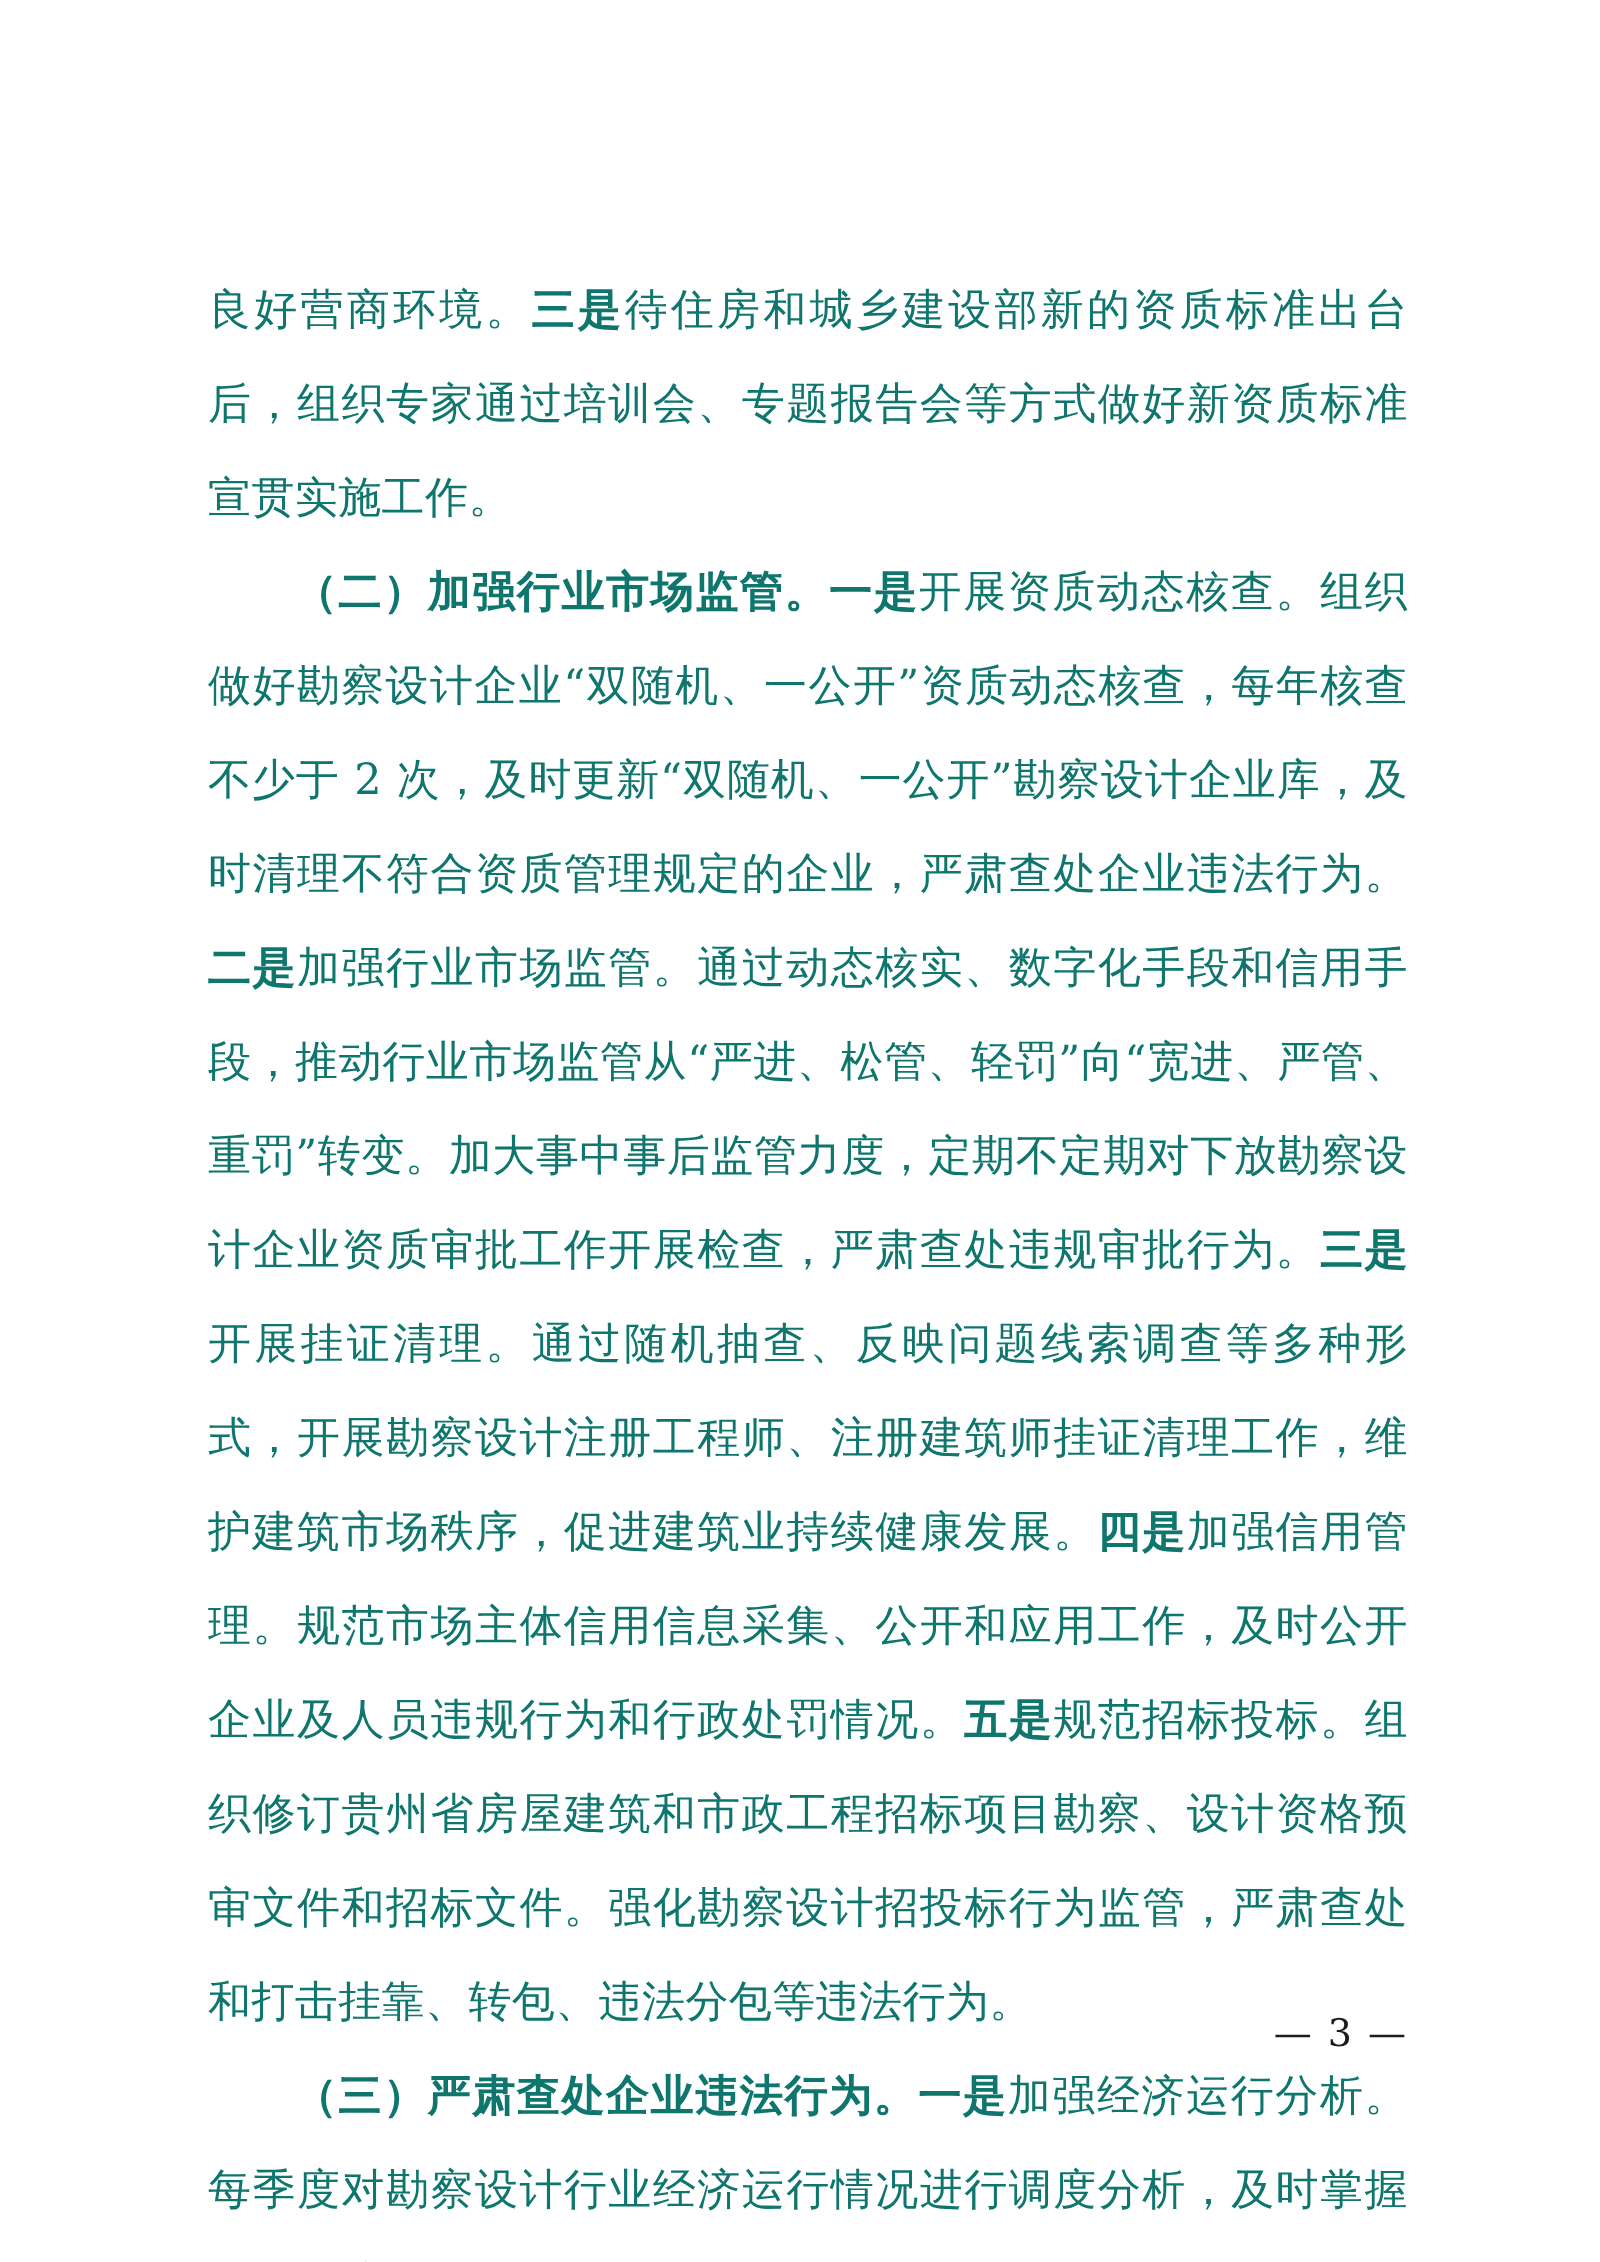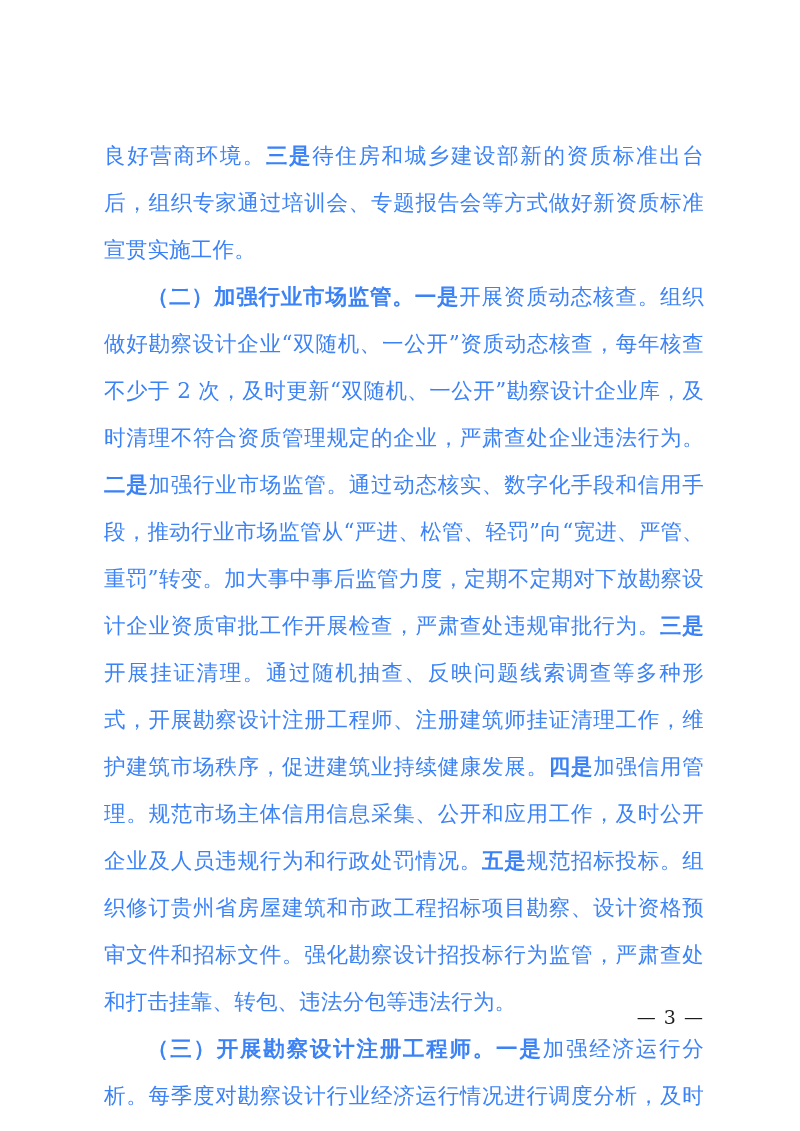--- a/index.html
+++ b/index.html
@@ -26,21 +26,21 @@
     width: 600px;
   }
   p.para {
     margin: 0;
     font-size: 21.5px;
     line-height: 47px;
     text-align: justify;
     text-justify: inter-ideograph;
     letter-spacing: 0.2px;
     font-weight: 400;
-    color: #3b82f6;
+    color: #0f766e;
   }
   p.indent {
     text-indent: 43px;
   }
   .b {
     font-weight: 700;
   }
   .footer {
     position: absolute;
     right: 96px;
@@ -51,16 +51,16 @@
     font-family: "DejaVu Serif", "Liberation Serif", serif;
   }
 </style>
 </head>
 <body>
 
 <div class="page">
   <div class="content" id="body-container">
       <p class="para"><span>良好营商环境。</span><span class="b">三是</span><span>待住房和城乡建设部新的资质标准出台后，组织专家通过培训会、专题报告会等方式做好新资质标准宣贯实施工作。</span></p>
       <p class="para indent"><span class="b">（二）加强行业市场监管。</span><span class="b">一是</span><span>开展资质动态核查。组织做好勘察设计企业“双随机、一公开”资质动态核查，每年核查不少于 2 次，及时更新“双随机、一公开”勘察设计企业库，及时清理不符合资质管理规定的企业，严肃查处企业违法行为。</span><span class="b">二是</span><span>加强行业市场监管。通过动态核实、数字化手段和信用手段，推动行业市场监管从“严进、松管、轻罚”向“宽进、严管、重罚”转变。加大事中事后监管力度，定期不定期对下放勘察设计企业资质审批工作开展检查，严肃查处违规审批行为。</span><span class="b">三是</span><span>开展挂证清理。通过随机抽查、反映问题线索调查等多种形式，开展勘察设计注册工程师、注册建筑师挂证清理工作，维护建筑市场秩序，促进建筑业持续健康发展。</span><span class="b">四是</span><span>加强信用管理。规范市场主体信用信息采集、公开和应用工作，及时公开企业及人员违规行为和行政处罚情况。</span><span class="b">五是</span><span>规范招标投标。组织修订贵州省房屋建筑和市政工程招标项目勘察、设计资格预审文件和招标文件。强化勘察设计招投标行为监管，严肃查处和打击挂靠、转包、违法分包等违法行为。</span></p>
-      <p class="para indent"><span class="b">（三）开展勘察设计注册工程师。</span><span class="b">一是</span><span>加强经济运行分析。每季度对勘察设计行业经济运行情况进行调度分析，及时掌握行业经济运行情况，及时发现帮助企业解决发展中碰到的困难和问题。</span></p>
+      <p class="para indent"><span class="b">（三）严肃查处企业违法行为。</span><span class="b">一是</span><span>加强经济运行分析。每季度对勘察设计行业经济运行情况进行调度分析，及时掌握行业经济运行情况，及时发现帮助企业解决发展中碰到的困难和问题。</span></p>
     </div>
   <div class="footer">— 3 —</div>
 </div>
 
 </body></html>

